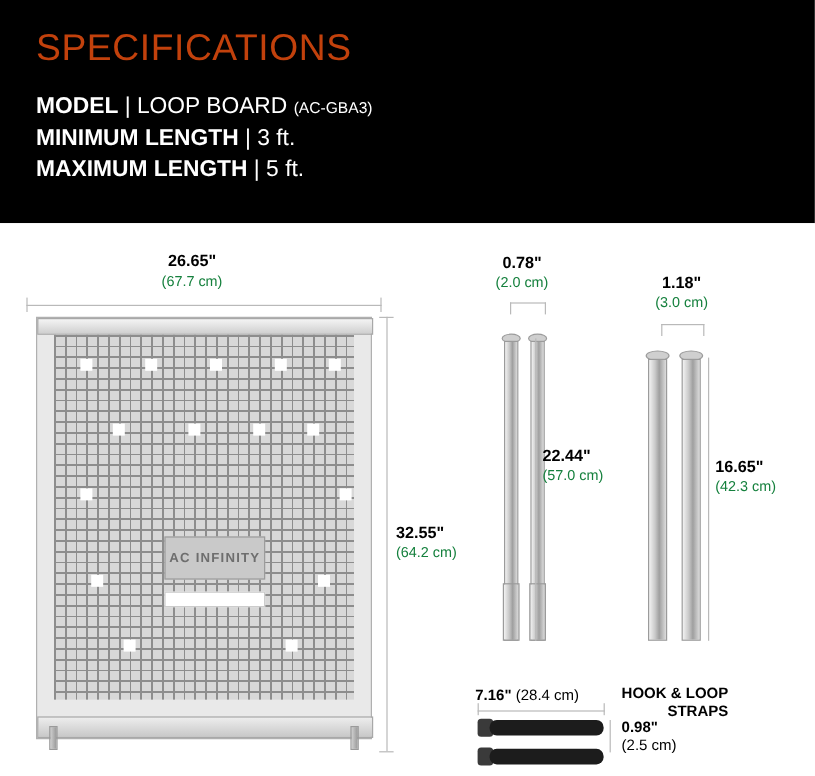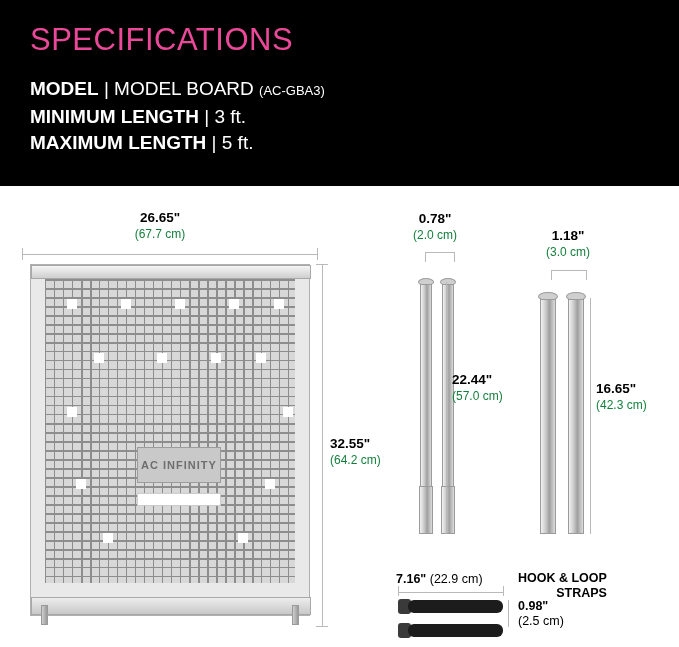--- a/index.html
+++ b/index.html
@@ -24,21 +24,21 @@
     height: 186px;
     background: #000000;
     color: #ffffff;
   }
   .spec-title {
     position: absolute;
     left: 30px;
     top: 22px;
     font-size: 31px;
     letter-spacing: 0.5px;
-    color: #ec4899;
+    color: #c2410c;
     font-weight: 400;
   }
   .spec-col {
     position: absolute;
     font-size: 19px;
     line-height: 26px;
     white-space: nowrap;
     font-weight: 400;
   }
   .spec-col.left { left: 30px; top: 76px; }
@@ -210,21 +210,21 @@
 </head>
 <body>
 
 <div class="header">
   <div class="spec-title">SPECIFICATIONS</div>
 
   <div class="spec-col left">
     <span class="spec-row">
       <span class="spec-key">MODEL</span>
       <span class="spec-sep">|</span>
-      <span class="spec-val">MODEL BOARD</span>
+      <span class="spec-val">LOOP BOARD</span>
       <span class="spec-sub">(AC-GBA3)</span>
     </span>
     <span class="spec-row">
       <span class="spec-key">MINIMUM LENGTH</span>
       <span class="spec-sep">|</span>
       <span class="spec-val">3 ft.</span>
     </span>
     <span class="spec-row">
       <span class="spec-key">MAXIMUM LENGTH</span>
       <span class="spec-sep">|</span>
@@ -320,21 +320,21 @@
   <div class="pole" style="left:568px; top:113px; width:16px; height:235px;"></div>
 
   <div class="tick-line" style="left:590px; top:112px; width:1px; height:236px;"></div>
   <div class="dim-label" style="left:596px; top:195px; width:80px; text-align:left;">
     <span>16.65"</span><br>
     <span class="sub">(42.3 cm)</span>
   </div>
 
   <div class="strap-label" style="left:396px; top:386px;">
     <span>7.16"</span>
-    <span style="font-weight:400;">(22.9 cm)</span>
+    <span style="font-weight:400;">(28.4 cm)</span>
   </div>
   <div class="tick-line" style="left:398px; top:406px; width:106px; height:1px;"></div>
   <div class="tick-line" style="left:398px; top:400px; width:1px; height:10px;"></div>
   <div class="tick-line" style="left:503px; top:400px; width:1px; height:10px;"></div>
 
   <div class="strap-label" style="left:518px; top:385px;text-align:right;">
     <span>HOOK &amp; LOOP</span><br>
     <span>STRAPS</span>
   </div>
 

